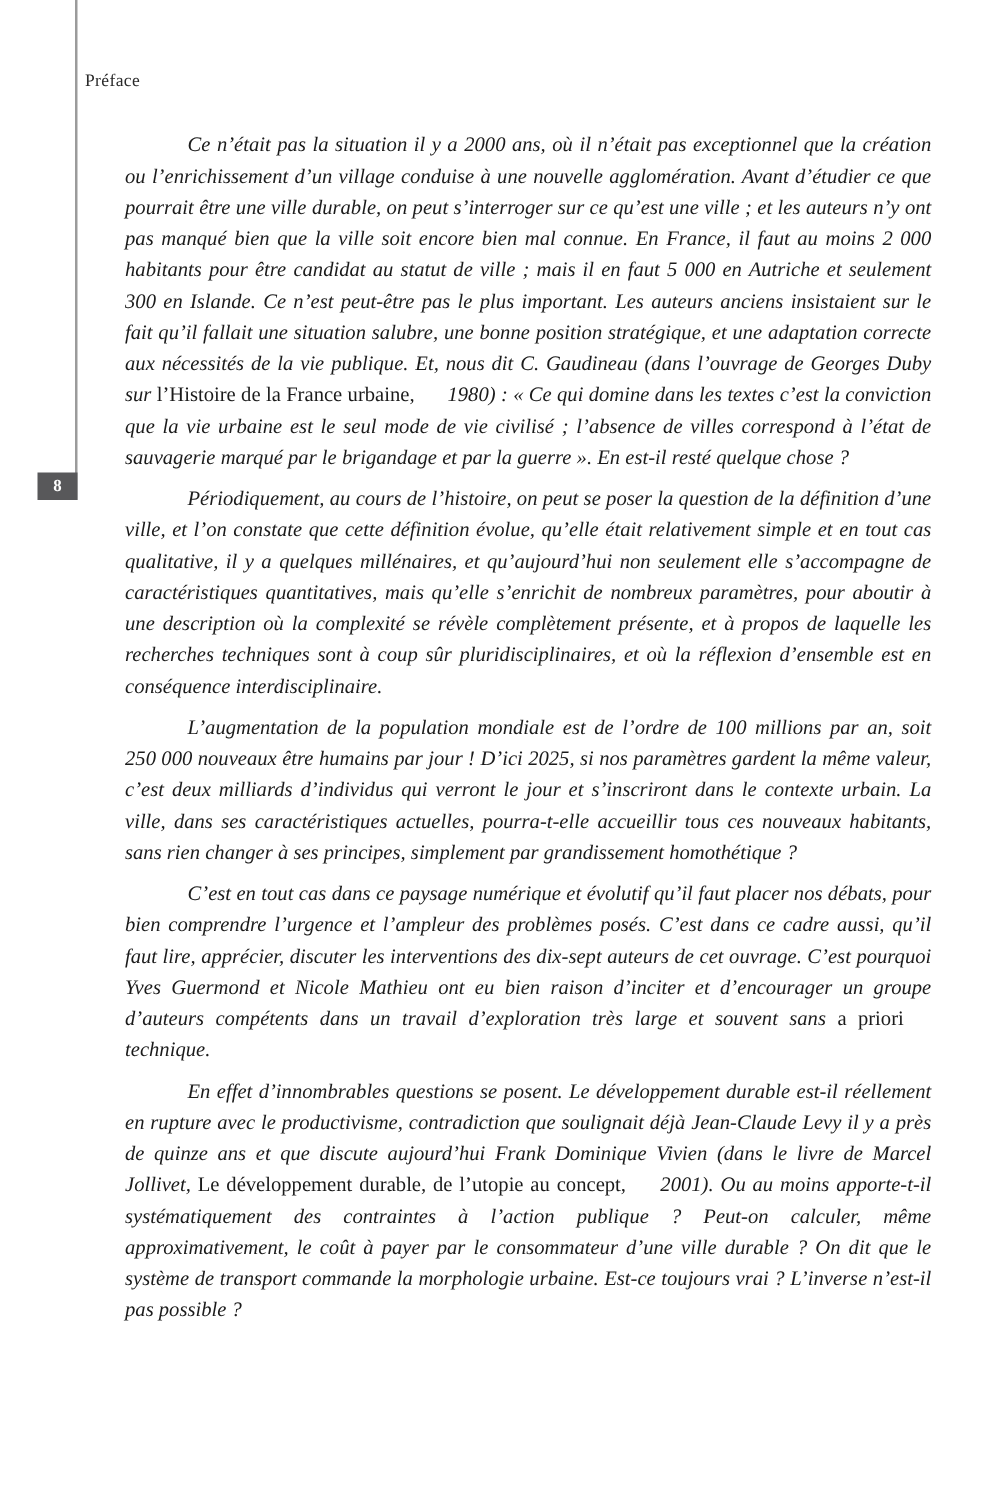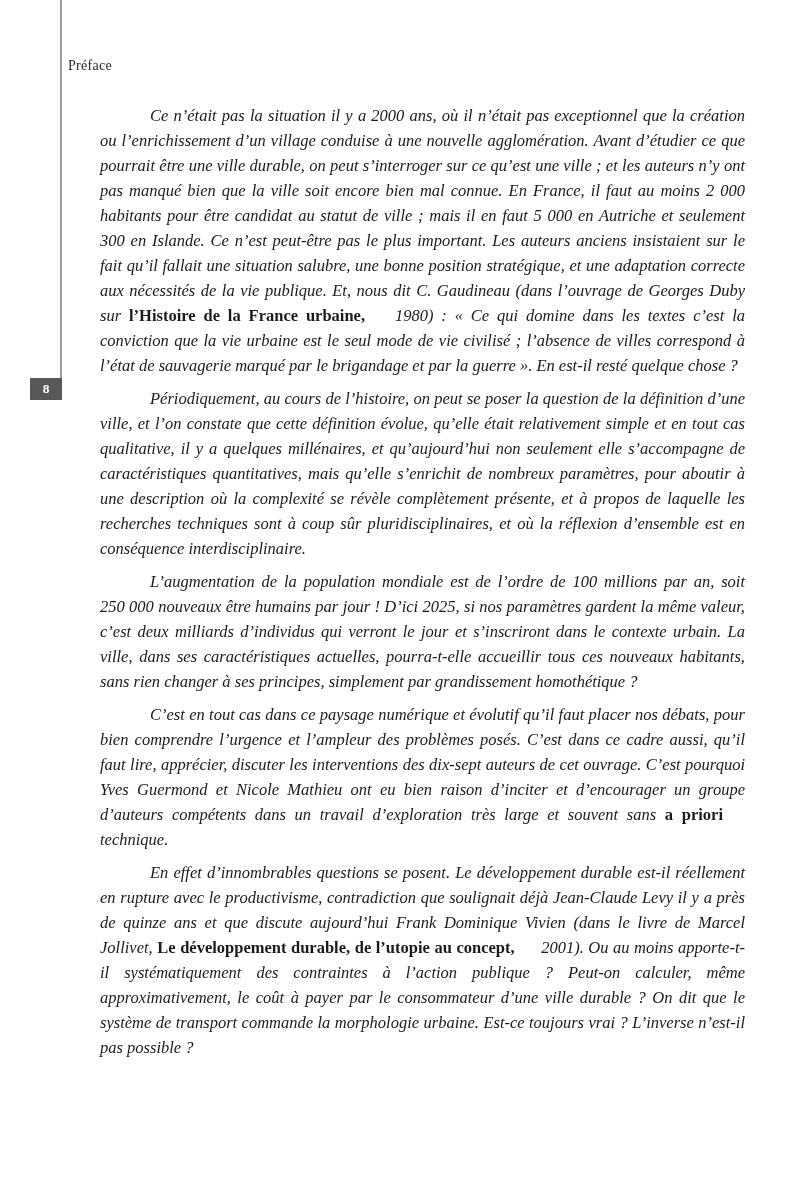--- a/index.html
+++ b/index.html
@@ -52,21 +52,21 @@
     color: #1b1b1b;
   }
   .para {
     margin: 0 0 8px 0;
     font-style: italic;
     font-size: 16.5px;
     line-height: 25px;
     text-align: justify;
     text-indent: 28px;
   }
-  .seg-roman { font-style: normal; font-weight: bold; }
+  .seg-roman { font-style: normal; }
   .seg-italic { font-style: italic; margin-left: 22px; }
 </style>
 </head>
 <body>
 
 <div class="page" style="background: rgb(255, 255, 255); border-radius: 18px;">
   <div class="rule" style="background: rgb(155, 155, 155);"></div>
   <div class="running-head">Préface</div>
   <div class="page-number-badge" style="background: rgb(88, 88, 90); color: rgb(255, 255, 255);">8</div>
   <div class="text-block" style="color: rgb(27, 27, 27);">

